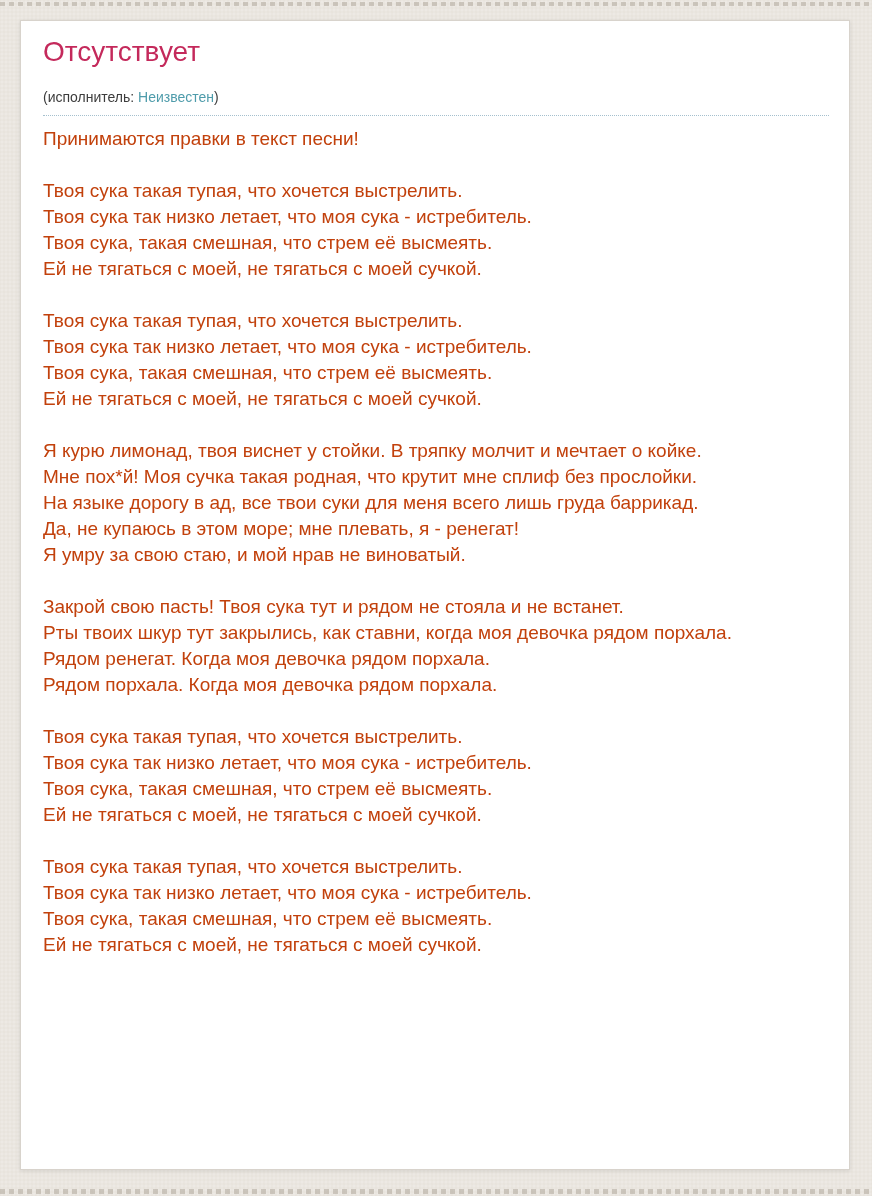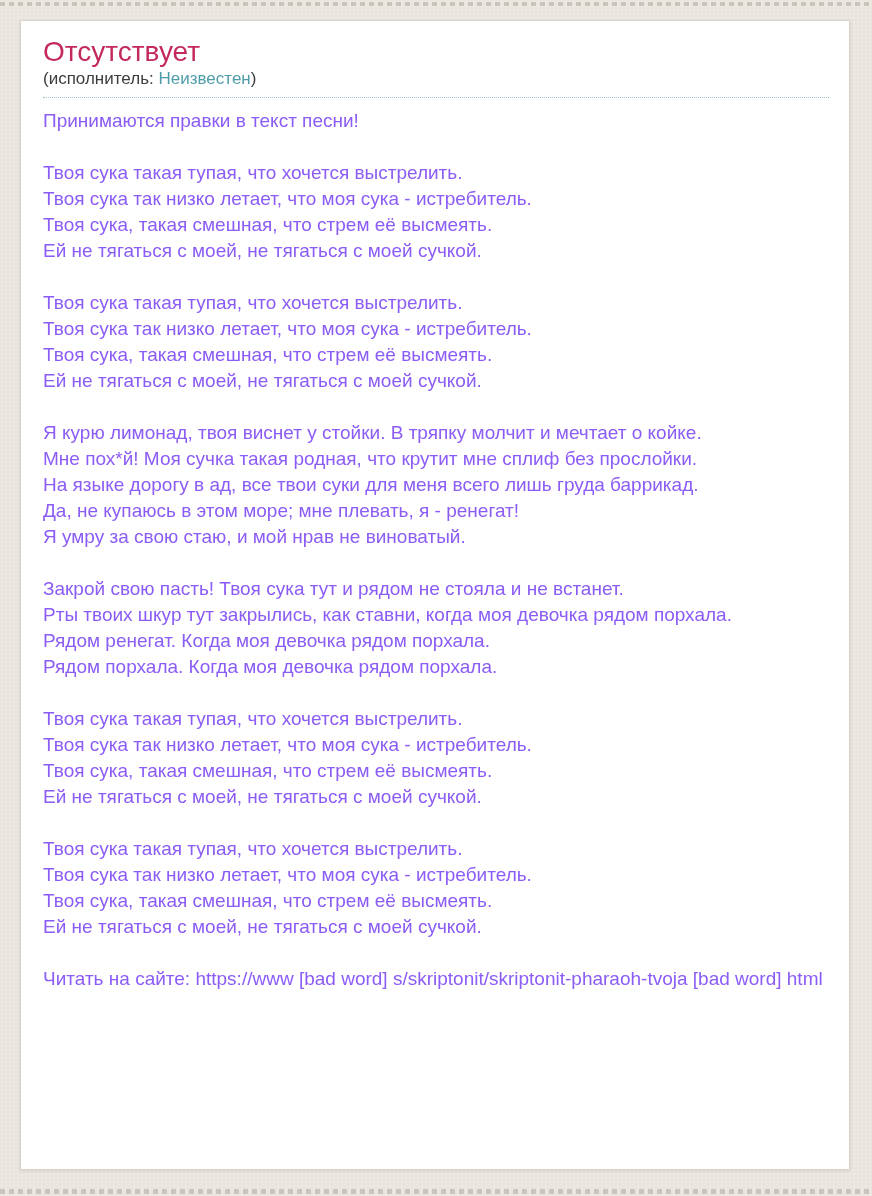--- a/index.html
+++ b/index.html
@@ -45,38 +45,38 @@
   }
 
   .song-title {
     margin: 0;
     font-size: 28px;
     line-height: 30px;
     font-weight: 400;
     color: #C4295B;
   }
   .subtitle {
-    margin-top: 2px;
-    font-size: 17px;
+    margin-top: 20px;
+    font-size: 14px;
     line-height: 20px;
     color: #3C3C3C;
     padding-bottom: 8px;
     border-bottom: 1px dotted #A5C0CE;
   }
   .artist-link {
     color: #4F9CAB;
     text-decoration: none;
     cursor: pointer;
   }
 
   .lyrics {
     margin-top: 10px;
     font-size: 19px;
     line-height: 26px;
-    color: #8b5cf6;
+    color: #c2410c;
   }
   .lyrics p {
     margin: 0 0 26px 0;
     white-space: pre-line;
   }
   .lyrics p.footer-line {
     margin: 0;
     white-space: nowrap;
   }
 </style>
@@ -114,18 +114,17 @@
 Рядом ренегат. Когда моя девочка рядом порхала.
 Рядом порхала. Когда моя девочка рядом порхала.</p>
     <p>Твоя сука такая тупая, что хочется выстрелить.
 Твоя сука так низко летает, что моя сука - истребитель.
 Твоя сука, такая смешная, что стрем её высмеять.
 Ей не тягаться с моей, не тягаться с моей сучкой.</p>
     <p>Твоя сука такая тупая, что хочется выстрелить.
 Твоя сука так низко летает, что моя сука - истребитель.
 Твоя сука, такая смешная, что стрем её высмеять.
 Ей не тягаться с моей, не тягаться с моей сучкой.</p>
-    <p class="footer-line">Читать на сайте: https://www [bad word] s/skriptonit/skriptonit-pharaoh-tvoja [bad word] html</p>
   </div>
 
 </div>
 
 <div class="edge-dashes bottom"></div>
 
 </body></html>

